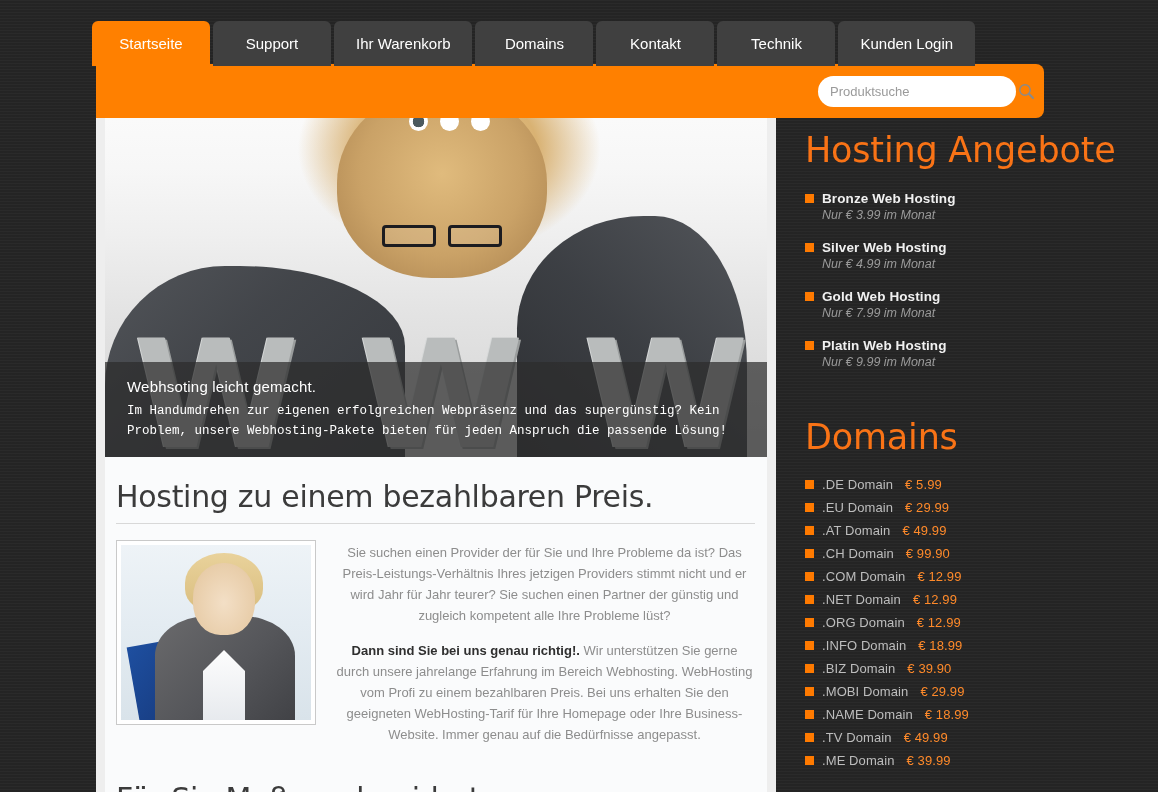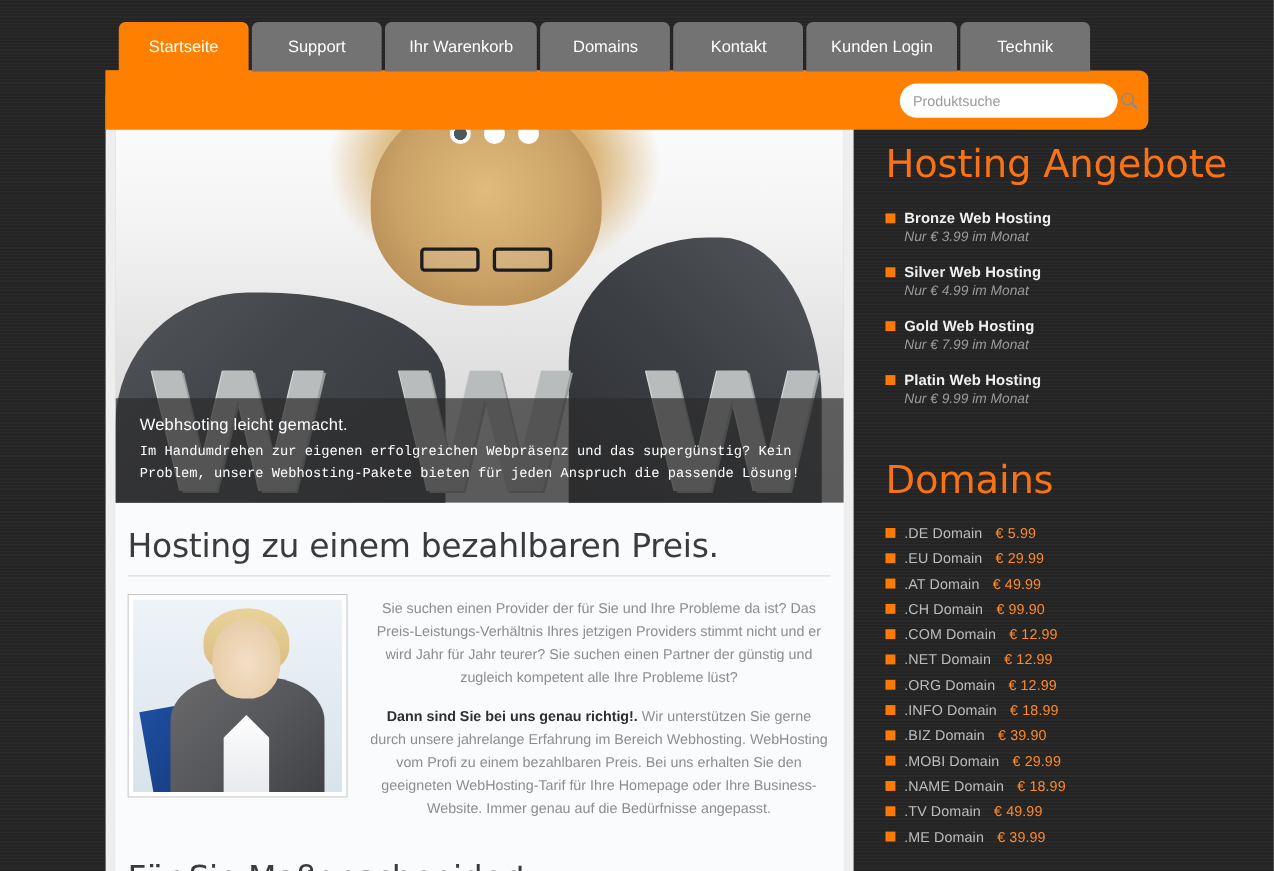--- a/index.html
+++ b/index.html
@@ -16,35 +16,35 @@
       rgba(255,255,255,0.018) 1px,
       rgba(0,0,0,0.05) 1px,
       rgba(0,0,0,0.05) 3px
     );
     position: relative;
   }
 
   
   #tabbar {
     position: absolute;
-    left: 108px; top: 20px;
+    left: 92px; top: 20px;
     height: 46px;
     display: flex;
-    align-items: flex-start;
+    align-items: center;
     z-index: 5;
   }
   .tab {
     height: 45px;
     line-height: 45px;
     padding: 0 22px;
     min-width: 118px;
     text-align: center;
     color: #ffffff;
     font-size: 15px;
-    background: #737373;
+    background: #404040;
     border-radius: 6px 6px 0 0;
     margin-right: 3px;
     cursor: pointer;
     white-space: nowrap;
     position: relative;
   }
   .tab.active {
     background: #ff8000;
     color: #ffffff;
   }
@@ -344,22 +344,22 @@
 </style>
 </head>
 <body>
 
 <div id="tabbar">
     <div class="tab active">Startseite</div>
     <div class="tab">Support</div>
     <div class="tab">Ihr Warenkorb</div>
     <div class="tab">Domains</div>
     <div class="tab">Kontakt</div>
+    <div class="tab">Technik</div>
     <div class="tab">Kunden Login</div>
-    <div class="tab">Technik</div>
   </div>
 
 <div id="orange-band"></div>
 <div id="orange-band-left"></div>
 
 <div id="search-wrap">
   <input id="search-input" type="text" placeholder="Produktsuche" style="">
   <button id="search-btn">
     <svg width="17" height="17" viewBox="0 0 17 17">
       <circle cx="7" cy="7" r="5.2" fill="none" stroke="#8a8a8a" stroke-width="1.4"></circle>

